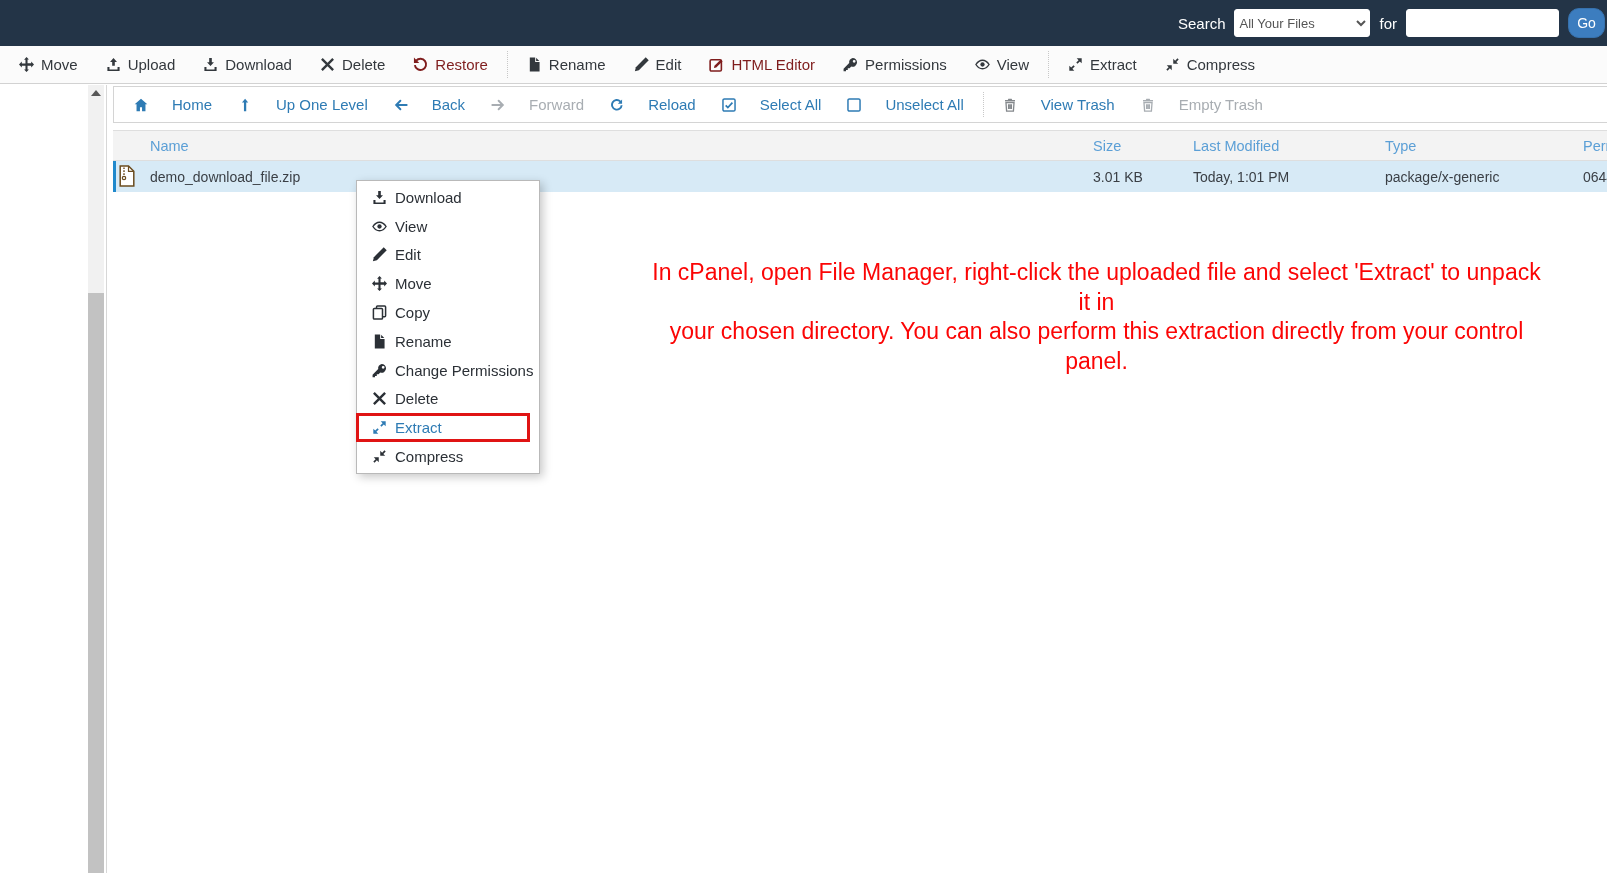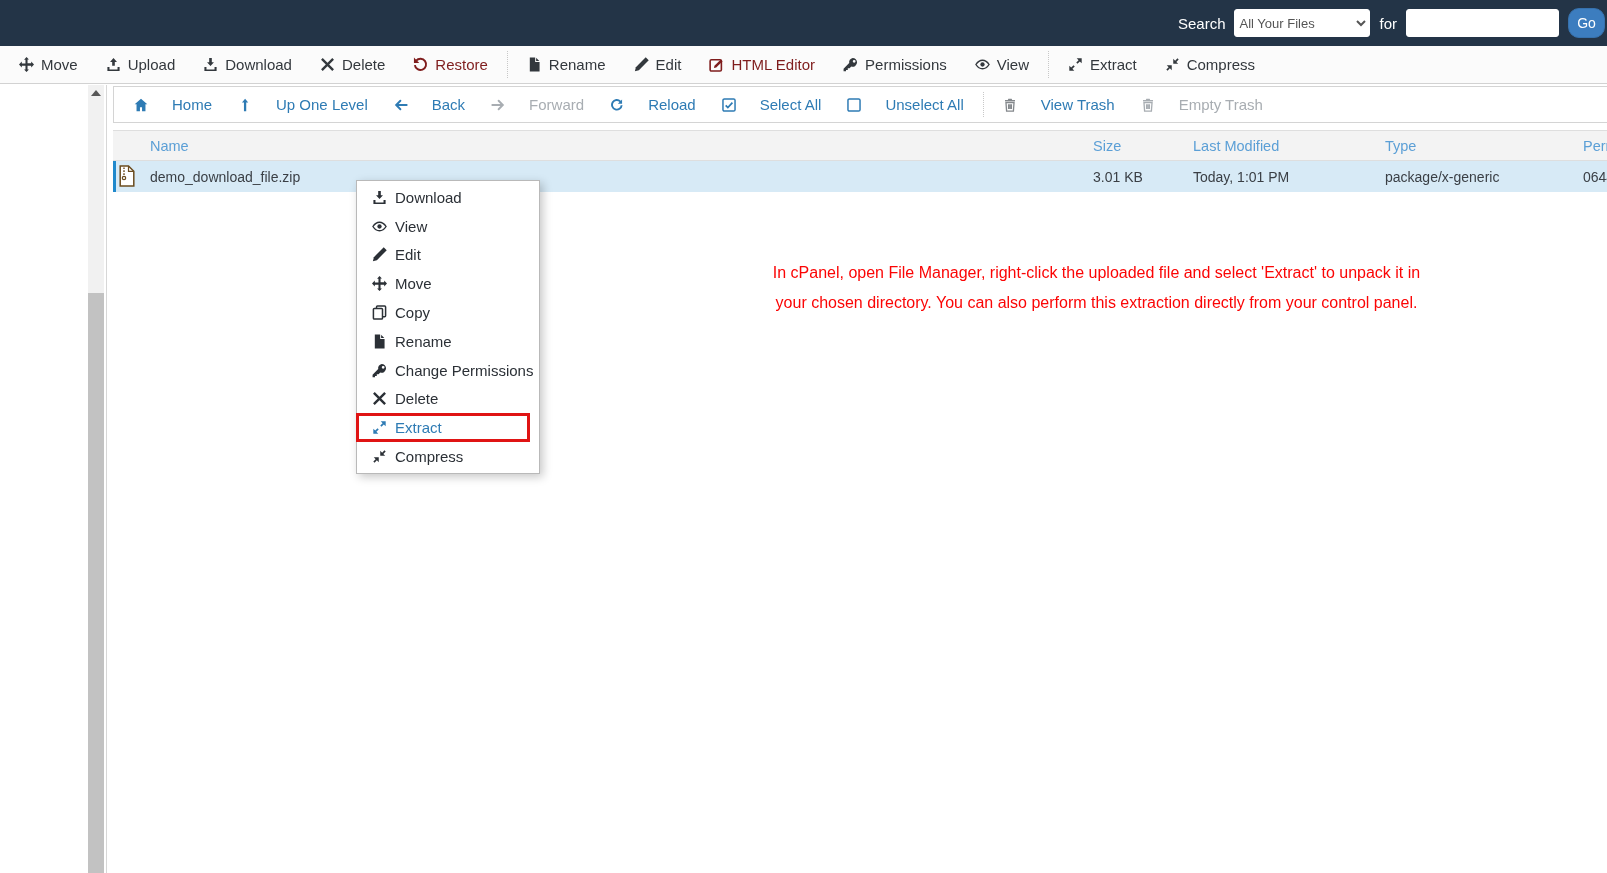--- a/index.html
+++ b/index.html
@@ -75,21 +75,21 @@
     border:1px solid #b9b9b9; box-shadow:3px 3px 9px rgba(0,0,0,.22); padding:2px 0;
   }
   .mitem { display:flex; align-items:center; gap:8px; height:28.8px; padding-left:15px; font-size:15px; color:#2b3036; cursor:pointer; white-space:nowrap; }
   .mitem.hl {
     color:#2e7bb4; border:3px solid #e01414; margin:0 9px 0 -1px; padding-left:13px;
   }
 
   
   .annotation {
     position:absolute; left:650px; top:258px; width:893px; text-align:center;
-    color:#fb0505; font-size:16px; line-height:29.5px;
+    color:#fb0505; font-size:23px; line-height:29.5px;
   }
 </style>
 </head>
 <body>
 
 <svg width="0" height="0" style="position:absolute" aria-hidden="true">
   <defs>
     <symbol id="ic-move" viewBox="0 0 16 16">
         <path d="M8 0l2.6 2.7H9.1v4H13V4.9L16 8l-3 3.1V9.2H9.1v4h1.5L8 16l-2.6-2.8h1.5v-4H3v1.9L0 8l3-3.1v2h3.9v-4H5.4z"></path>
       </symbol>

